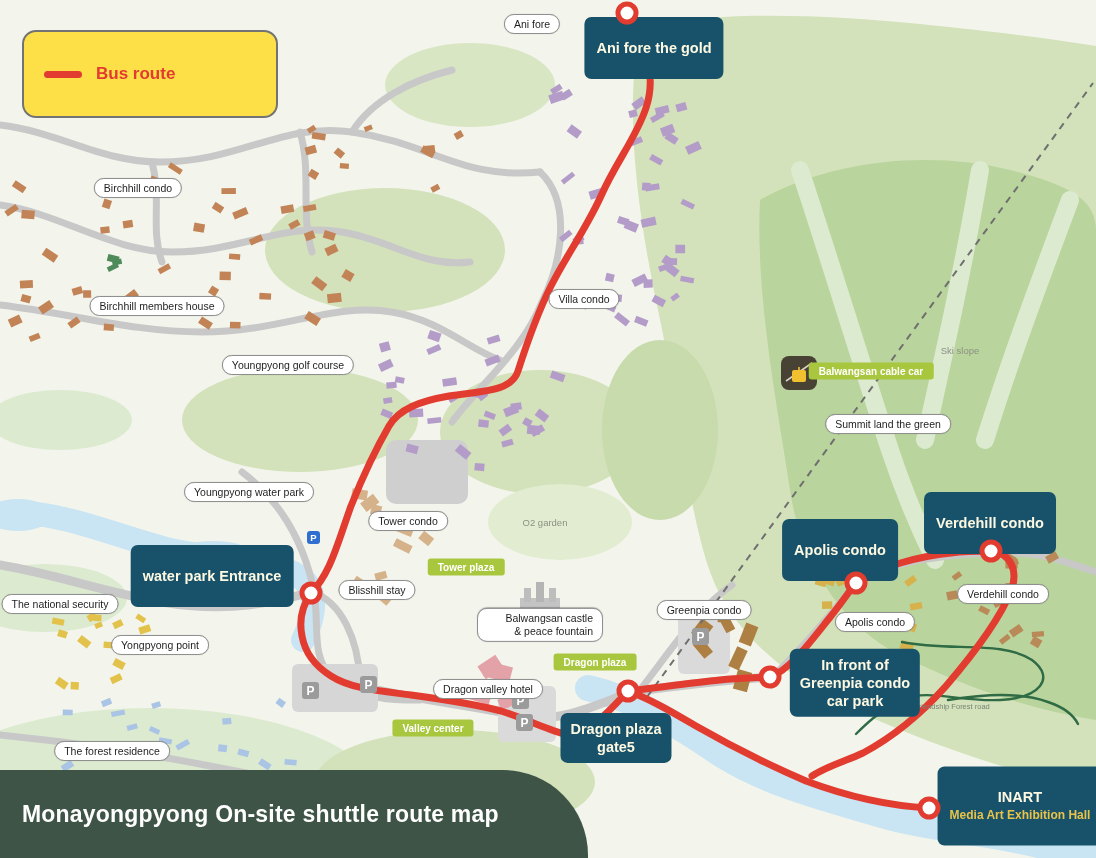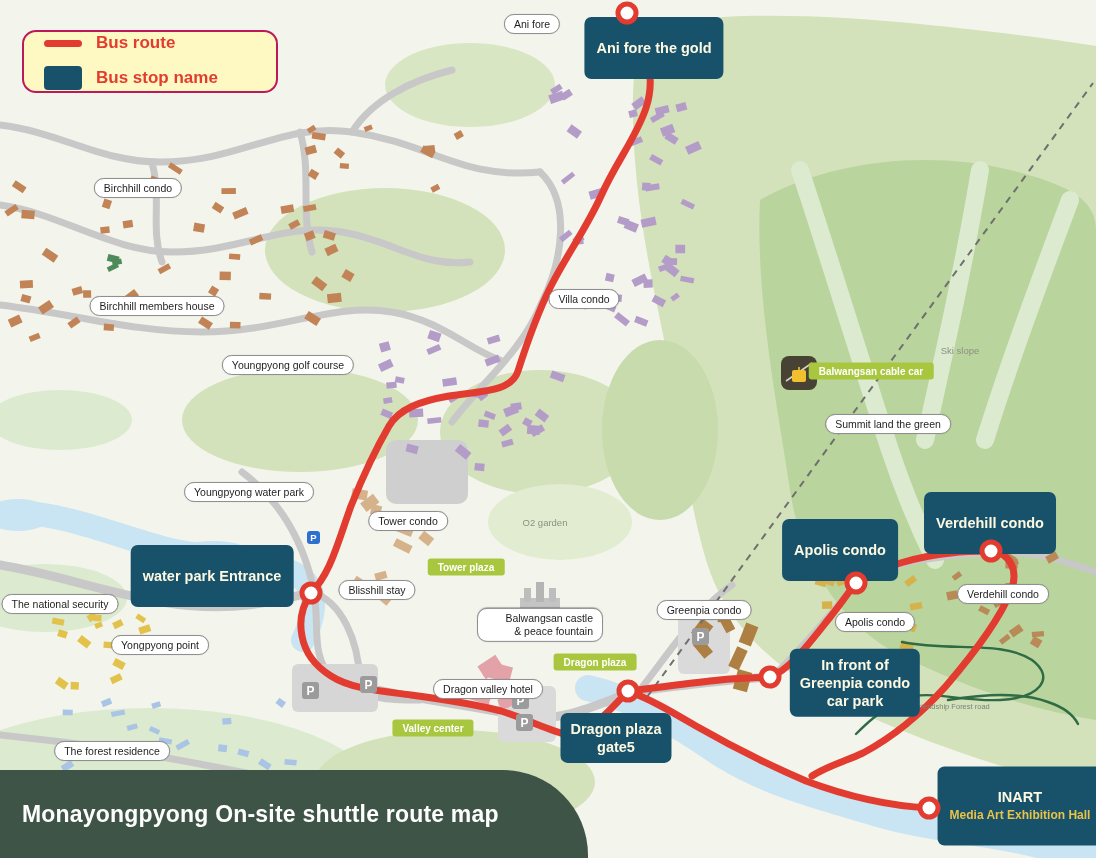--- a/index.html
+++ b/index.html
@@ -37,22 +37,22 @@
     border:5px solid var(--stop-point,#e23c30);border-radius:50%;
     transform:translate(-50%,-50%);z-index:7;box-sizing:content-box;
   }
 
   .map-text{position:absolute;transform:translate(-50%,-50%);color:#8b9184;font-size:9.5px;z-index:4;white-space:nowrap;}
   .map-text.tiny{font-size:7.5px;color:#7d8378;}
 
   
   .legend{
     position:absolute;left:22px;top:30px;width:212px;
-    background:#fef9c3;border:2px solid #be185d;border-radius:14px;
-    padding:1px 20px;z-index:9;display:flex;flex-direction:column;gap:13px;
+    background:#fde047;border:2px solid #737373;border-radius:14px;
+    padding:32px 20px;z-index:9;display:flex;flex-direction:column;gap:13px;
   }
   .legend-row{display:flex;align-items:center;gap:14px;color:var(--legend-text,#e23c30);font-weight:bold;font-size:17px;}
   .sw-line{width:38px;height:7px;background:var(--bus-route,#e23c30);border-radius:4px;flex:0 0 auto;}
   .sw-circle{width:12px;height:12px;border:5px solid var(--stop-point,#e23c30);border-radius:50%;background:#fff;flex:0 0 auto;margin-left:4px;margin-right:7px;box-sizing:content-box;}
   .sw-rect{width:38px;height:24px;background:var(--stop-label-bg,#17526a);border-radius:4px;flex:0 0 auto;}
 
   
   .title-panel{
     position:absolute;left:0;bottom:0;width:588px;height:88px;
     background:var(--title-panel-bg,#3e5446);border-top-right-radius:85px;
@@ -438,23 +438,19 @@
   <div class="stop-circle" style="left:991px;top:551px"></div>
   <div class="stop-circle" style="left:770px;top:677px"></div>
   <div class="stop-circle" style="left:628px;top:691px"></div>
   <div class="stop-circle" style="left:929px;top:808px"></div>
 
   <div class="legend">
     <div class="legend-row">
       <span class="sw-line"></span>
       <span>Bus route</span>
     </div>
-    <div class="legend-row">
-      <span class="sw-rect"></span>
-      <span>Bus stop name</span>
-    </div>
   </div>
 
   <div class="title-panel">
     <h1>Monayongpyong On-site shuttle route map</h1>
   </div>
 
 </div>
 
 </body></html>

